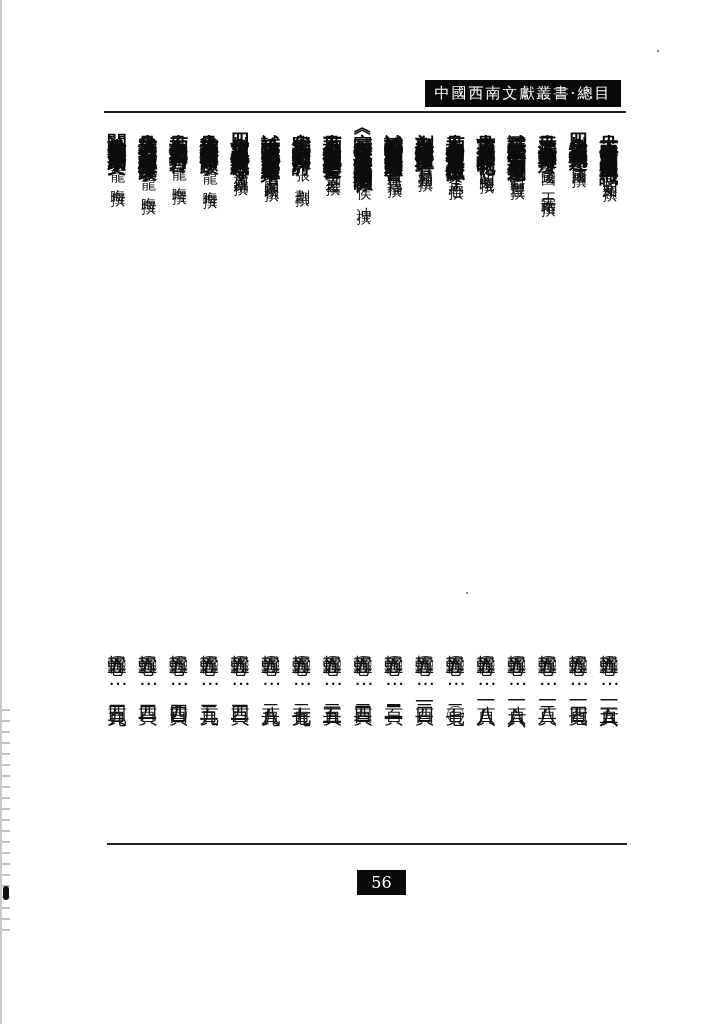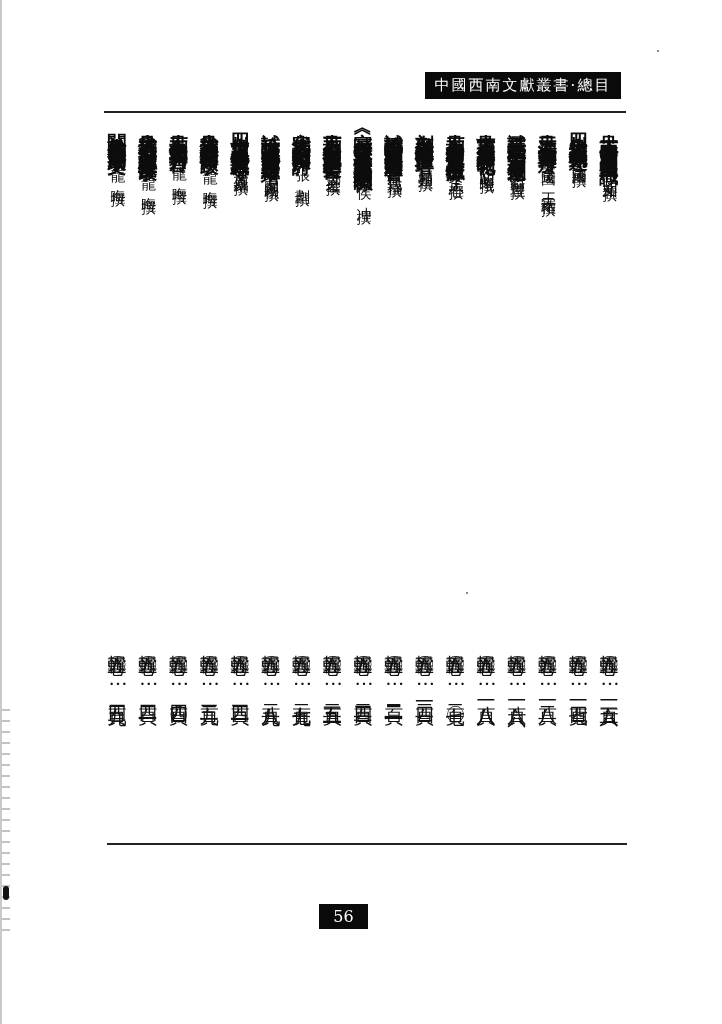--- a/index.html
+++ b/index.html
@@ -36,21 +36,21 @@
   }
   .binding-blot {
     position: absolute;
     left: 3px; top: 886px;
     width: 6px; height: 14px;
     border-radius: 3px;
     background: #111;
   }
   .header-banner {
     position: absolute;
-    left: 425px; top: 72px;
+    left: 425px; top: 80px;
     width: 196px; height: 27px;
     background: #0a0a0a;
     color: #fff;
     display: flex;
     align-items: center;
     justify-content: center;
     font-size: 15px;
     letter-spacing: 2px;
   }
   .top-rule {
@@ -105,30 +105,29 @@
     text-orientation: upright;
     font-family: "DejaVu Serif", "Liberation Serif", serif;
     font-size: 19px;
     line-height: 28px;
     letter-spacing: 1px;
     white-space: nowrap;
     color: #111;
   }
   .page-number-box {
     position: absolute;
-    left: 319px; top: 870px;
+    left: 357px; top: 870px;
     width: 49px; height: 25px;
     background: #0a0a0a;
     color: #fff;
     font-family: "DejaVu Serif", "Liberation Serif", serif;
     font-size: 16px;
     display: flex;
     align-items: center;
     justify-content: center;
-    margin-top: 34px;
   }
   .speck {
     position: absolute;
     width: 2px; height: 2px;
     background: #888;
   }
 </style>
 </head>
 <body>
 

